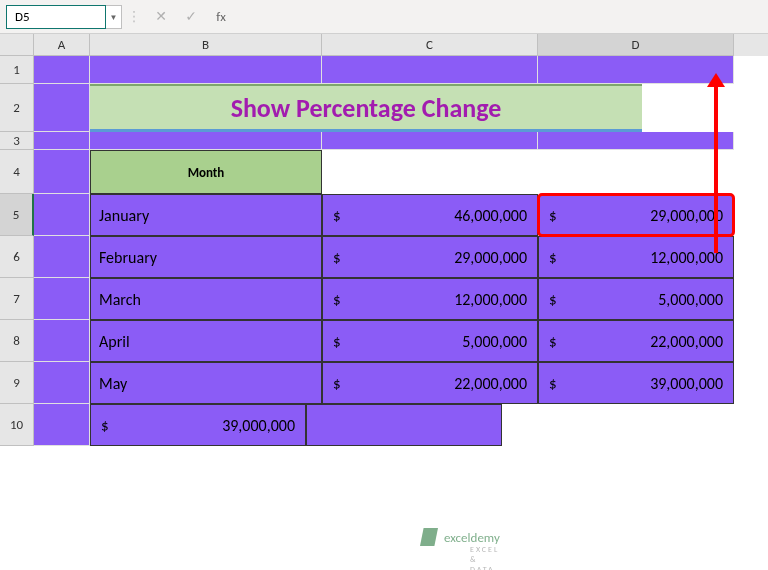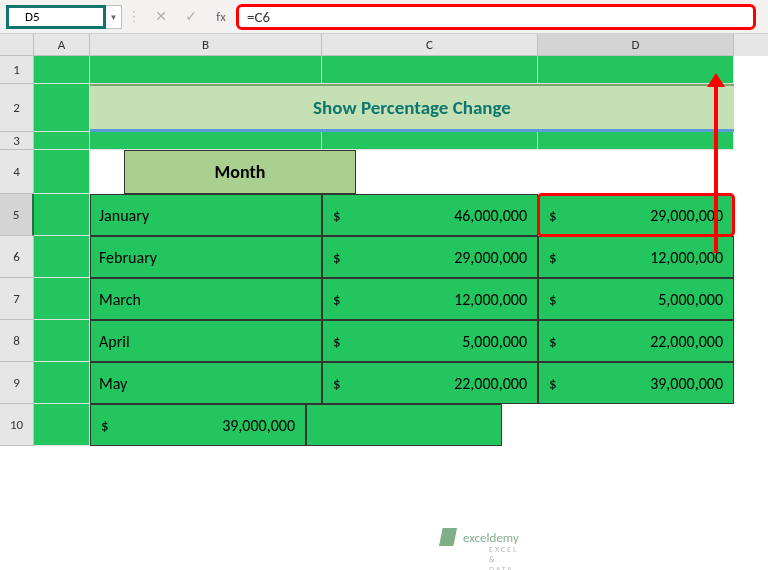--- a/index.html
+++ b/index.html
@@ -1,59 +1,58 @@
 <!DOCTYPE html>
 <html><head>
 <meta charset="utf-8">
 <style>
 * { margin: 0; padding: 0; box-sizing: border-box; }
 body { font-family: Calibri, Arial, sans-serif; background: #fff; width: 768px; height: 570px; position: relative; overflow: hidden; }
 .formula-bar { display: flex; align-items: center; height: 34px; background: #f3f2f1; border-bottom: 1px solid #d0d0d0; padding-left: 6px; }
-.name-box { width: 100px; height: 24px; background: #fff; border: 3px solid #0f766e; display: flex; align-items: center; padding: 0 16px; font-size: 13px; }
+.name-box { width: 100px; height: 24px; background: #fff; border: 1px solid #0f766e; display: flex; align-items: center; padding: 0 8px; font-size: 13px; }
 .name-box-dd { width: 16px; height: 24px; background: #fff; border: 1px solid #c0c0c0; border-left: none; display: flex; align-items: center; justify-content: center; font-size: 8px; color: #666; }
 .fb-sep { width: 24px; display: flex; justify-content: center; color: #c0c0c0; font-size: 14px; }
 .fb-icon { width: 30px; height: 24px; display: flex; align-items: center; justify-content: center; color: #b0b0b0; font-size: 14px; }
 .fx-label { width: 30px; font-size: 13px; color: #666; text-align: center; }
 .formula-input { flex: 1; height: 26px; background: #fff; border: 3px solid #ff0000; border-radius: 6px; display: flex; align-items: center; padding: 0 8px; font-size: 15px; color: #333; margin-right: 12px; }
 .grid-area { position: relative; width: 100%; }
 .col-headers { display: flex; height: 22px; background: #e6e6e6; }
 .corner { width: 34px; border-right: 1px solid #c0c0c0; border-bottom: 1px solid #c0c0c0; background: #e6e6e6; }
 .col-hdr { border-right: 1px solid #c0c0c0; border-bottom: 1px solid #c0c0c0; display: flex; align-items: center; justify-content: center; font-size: 13px; color: #333; background: #e6e6e6; }
 .col-hdr.sel { background: #d4d4d4; }
 .col-A { width: 56px; } .col-B { width: 232px; } .col-C { width: 216px; } .col-D { width: 196px; }
 .row { display: flex; }
 .row-hdr { width: 34px; border-right: 1px solid #c0c0c0; border-bottom: 1px solid #c0c0c0; display: flex; align-items: center; justify-content: center; font-size: 13px; color: #333; background: #e6e6e6; }
 .row-hdr.sel { background: #d4d4d4; border-right: 2px solid #217346; }
-.cell { border-right: 1px solid #e0e0e0; border-bottom: 1px solid #e0e0e0; background: #22c55e; padding: 0 6px; display: flex; align-items: center; font-size: 16px; }
+.cell { border-right: 1px solid #e0e0e0; border-bottom: 1px solid #e0e0e0; background: #8b5cf6; padding: 0 6px; display: flex; align-items: center; font-size: 16px; }
 .r-h1 { height: 28px; } .r-h2 { height: 48px; } .r-h3 { height: 18px; } .r-h4 { height: 44px; } .r-h5 { height: 42px; }
-.title-cell { background: #c5e0b4; border-top: 2px solid #7ea66c; border-bottom: 3px solid #5b9bd5; display: flex; align-items: center; justify-content: center; font-size: 19px; font-weight: bold; color: #0f766e; width: 644px; }
-.th { background: #a9d08e; border: 1px solid #333; font-weight: bold; font-size: 18px; justify-content: center; margin-left: 34px; }
+.title-cell { background: #c5e0b4; border-top: 2px solid #7ea66c; border-bottom: 3px solid #5b9bd5; display: flex; align-items: center; justify-content: center; font-size: 26px; font-weight: bold; color: #a21caf; width: 552px; }
+.th { background: #a9d08e; border: 1px solid #333; font-weight: bold; font-size: 13px; justify-content: center; }
 .td { border: 1px solid #333; font-size: 16px; }
 .td-m { padding-left: 8px; }
 .td-money { justify-content: space-between; padding: 0 10px; }
 .td-money .cur { font-size: 15px; }
 .td-money .val { text-align: right; }
 .red-box { outline: 3px solid #ff0000; outline-offset: -2px; border-radius: 4px; position: relative; }
 .arrow { position: absolute; left: 714px; top: 85px; width: 4px; height: 168px; background: #ff0000; }
 .arrow::before { content: ''; position: absolute; top: -12px; left: -7px; border-left: 9px solid transparent; border-right: 9px solid transparent; border-bottom: 14px solid #ff0000; }
-.watermark { position: absolute; left: 439px; top: 528px; display: flex; align-items: center; gap: 6px; opacity: 0.6; font-size: 13px; color: #2b7a3f; }
+.watermark { position: absolute; left: 420px; top: 528px; display: flex; align-items: center; gap: 6px; opacity: 0.6; font-size: 13px; color: #2b7a3f; }
 .watermark .logo { width: 18px; height: 18px; background: #2b7a3f; clip-path: polygon(20% 0, 100% 0, 80% 100%, 0 100%); }
 .watermark .sub { font-size: 8px; color: #888; letter-spacing: 2px; position: absolute; top: 16px; left: 26px; margin-left: 24px; }
 </style>
 </head>
 <body>
 
 <div class="formula-bar">
   <div class="name-box">D5</div>
   <div class="name-box-dd">▼</div>
   <div class="fb-sep">⋮</div>
   <div class="fb-icon">✕</div>
   <div class="fb-icon">✓</div>
   <div class="fx-label">fx</div>
-  <div class="formula-input">=C6</div>
 </div>
 
 <div class="grid-area">
   <div class="col-headers">
     <div class="corner"></div>
     <div class="col-hdr col-A">A</div>
     <div class="col-hdr col-B">B</div>
     <div class="col-hdr col-C">C</div>
     <div class="col-hdr col-D sel">D</div>
   </div>

